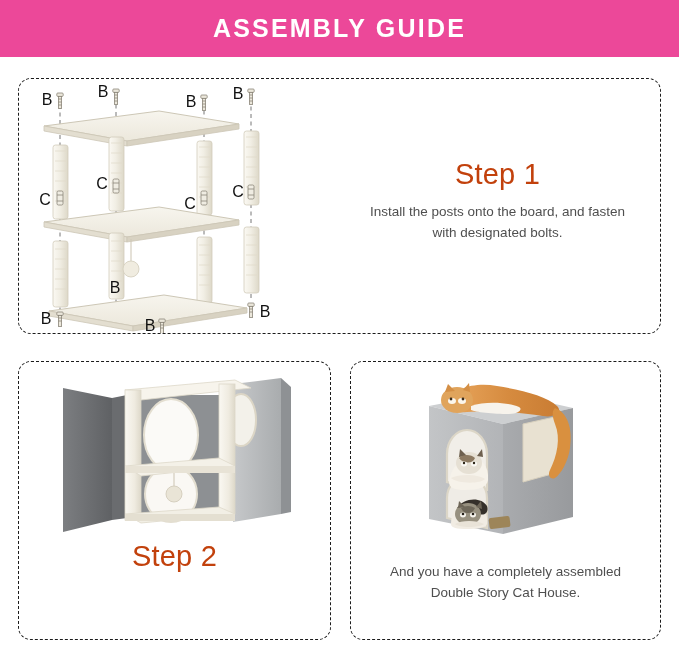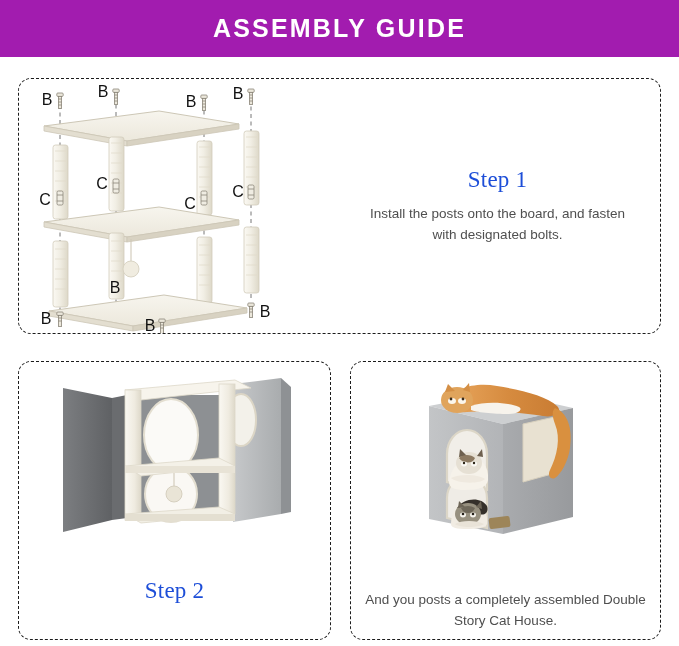--- a/index.html
+++ b/index.html
@@ -14,21 +14,21 @@
     overflow: hidden;
     position: relative;
   }
 
   
   .header-bar {
     position: absolute;
     left: 0; top: 0;
     width: 679px;
     height: 57px;
-    background: #a21caf;
+    background: #ec4899;
     display: flex;
     align-items: center;
     justify-content: center;
   }
   .header-title {
     color: #ffffff;
     font-size: 25px;
     font-weight: bold;
     letter-spacing: 2.2px;
     font-family: "Liberation Sans", sans-serif;
@@ -60,44 +60,43 @@
     position: relative;
     flex: none;
   }
   .step1-text-wrap {
     flex: 1;
     text-align: center;
     padding-right: 14px;
   }
 
   .step-heading {
-    font-size: 23px;
-    color: #1d4ed8;
+    font-size: 29px;
+    color: #c2410c;
     font-weight: normal;
     margin: 0 0 11px 0;
     letter-spacing: 0.2px;
-    font-family: Liberation Serif, serif;
+    font-family: Liberation Sans, sans-serif;
   }
   .step-body {
     font-size: 13.5px;
     line-height: 1.55;
     color: #4f4f4f;
-    margin: 0;
+    margin: 10px;
     padding: 0 10px;
     font-family: "Liberation Sans", sans-serif;
   }
 
   
   .card-inner {
     position: absolute;
     inset: 0;
     display: flex;
     flex-direction: column;
     align-items: center;
-    gap: 38px;
   }
   .card-figure {
     position: relative;
     width: 100%;
     flex: none;
   }
   #panel-step2 .card-figure { height: 178px; }
   #panel-step3 .card-figure { height: 190px; }
   .card-text { text-align: center; width: 100%; }
   #panel-step2 .step-heading,
@@ -465,16 +464,16 @@
           <path d="M104,162 C110,158 126,158 133,162 C128,166 108,166 104,162 Z" fill="#e9e3d8"></path>
         </g>
 
         <g>
           <rect x="138" y="155" width="21" height="11" rx="2.2" fill="#9d8559" transform="rotate(-7 148 160)"></rect>
         </g>
       </svg>
     </div>
 
     <div class="card-text">
-      <p class="step-body">And you posts a completely assembled Double Story Cat House.</p>
+      <p class="step-body">And you have a completely assembled Double Story Cat House.</p>
     </div>
   </div>
 </section>
 
 </body></html>

